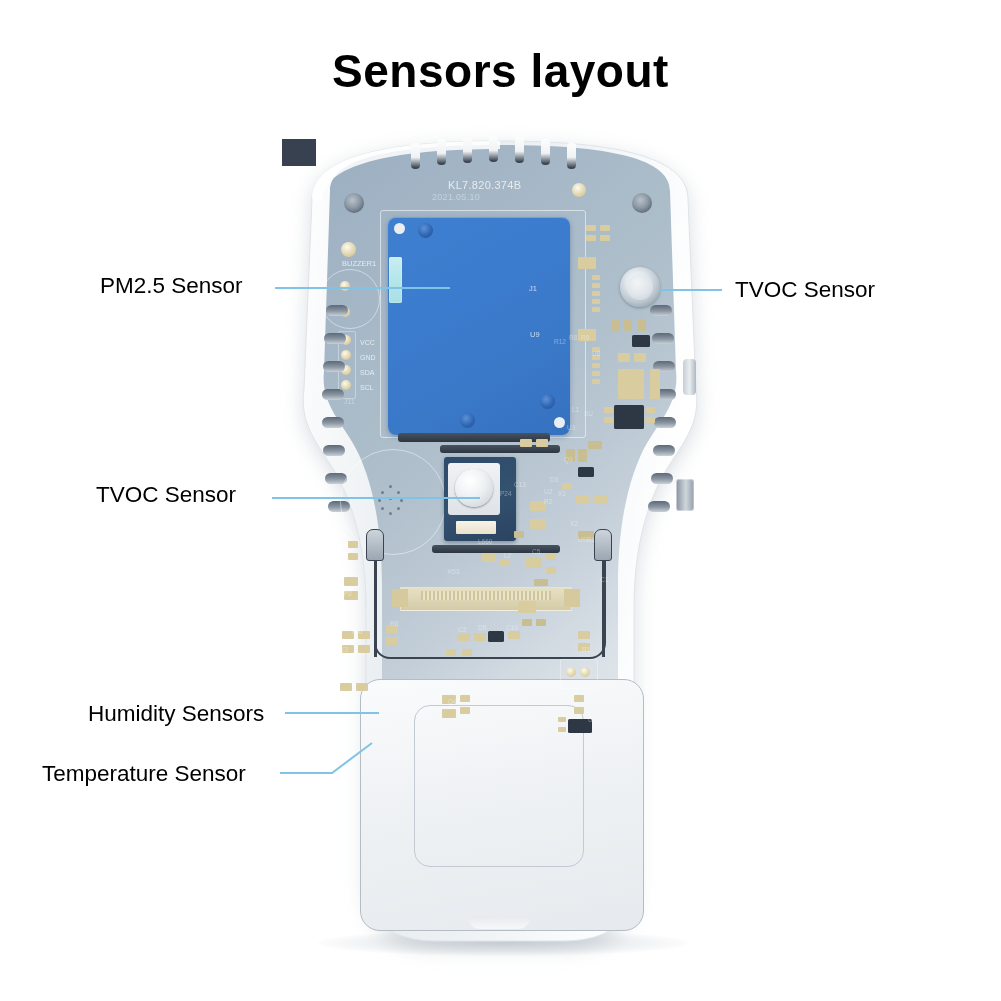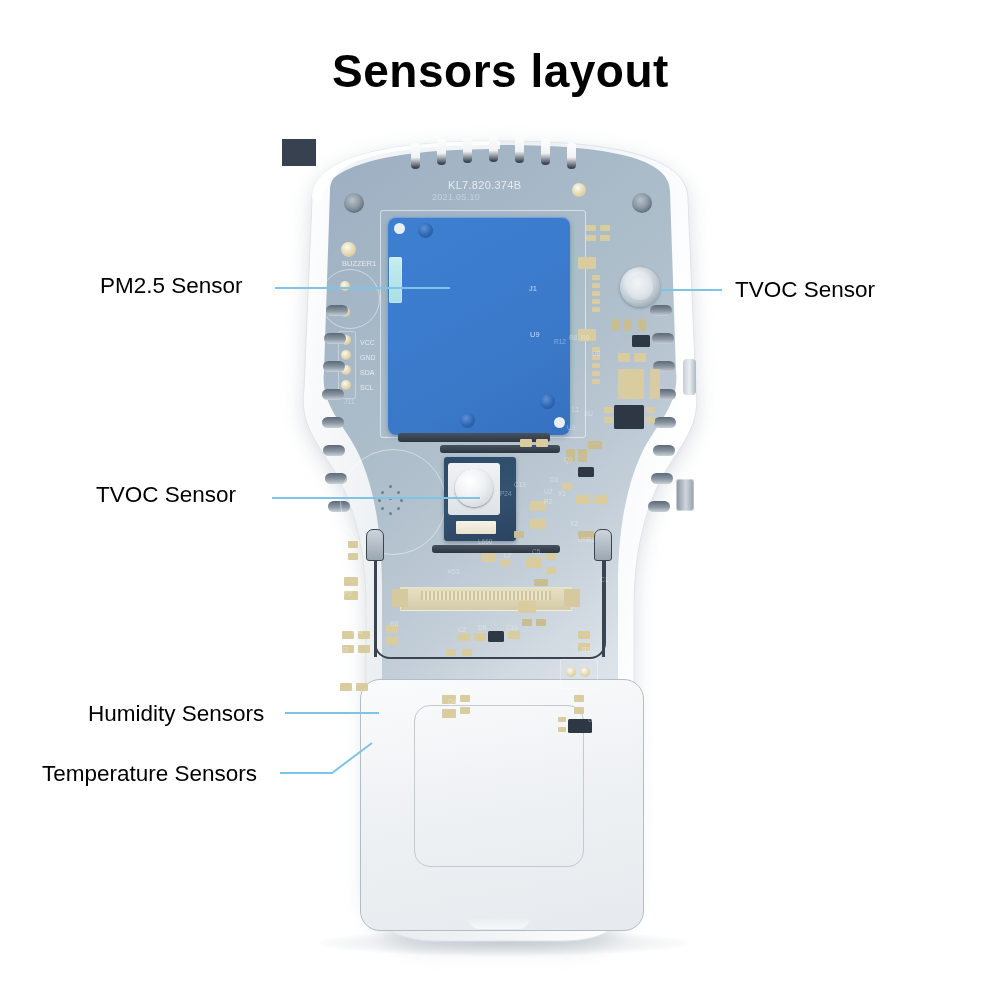--- a/index.html
+++ b/index.html
@@ -637,19 +637,19 @@
 
     <div class="callout-label" style="left:735px; top:279px;">TVOC Sensor</div>
     <div class="leader" style="left:660px; top:289px; width:62px;"></div>
 
     <div class="callout-label" style="left:96px; top:484px;">TVOC Sensor</div>
     <div class="leader" style="left:272px; top:497px; width:208px;"></div>
 
     <div class="callout-label" style="left:88px; top:703px;">Humidity Sensors</div>
     <div class="leader" style="left:285px; top:712px; width:94px;"></div>
 
-    <div class="callout-label" style="left:42px; top:763px;">Temperature Sensors</div>
+    <div class="callout-label" style="left:42px; top:763px;">Temperature Sensor</div>
     <svg class="leader-diag" style="left:280px; top:735px; width:110px; height:50px;" width="110" height="50">
       <polyline points="0,38 52,38 92,8" fill="none" stroke="#7fc3e6" stroke-width="2"></polyline>
     </svg>
   </div>
 
 </div>
 
 </body></html>

